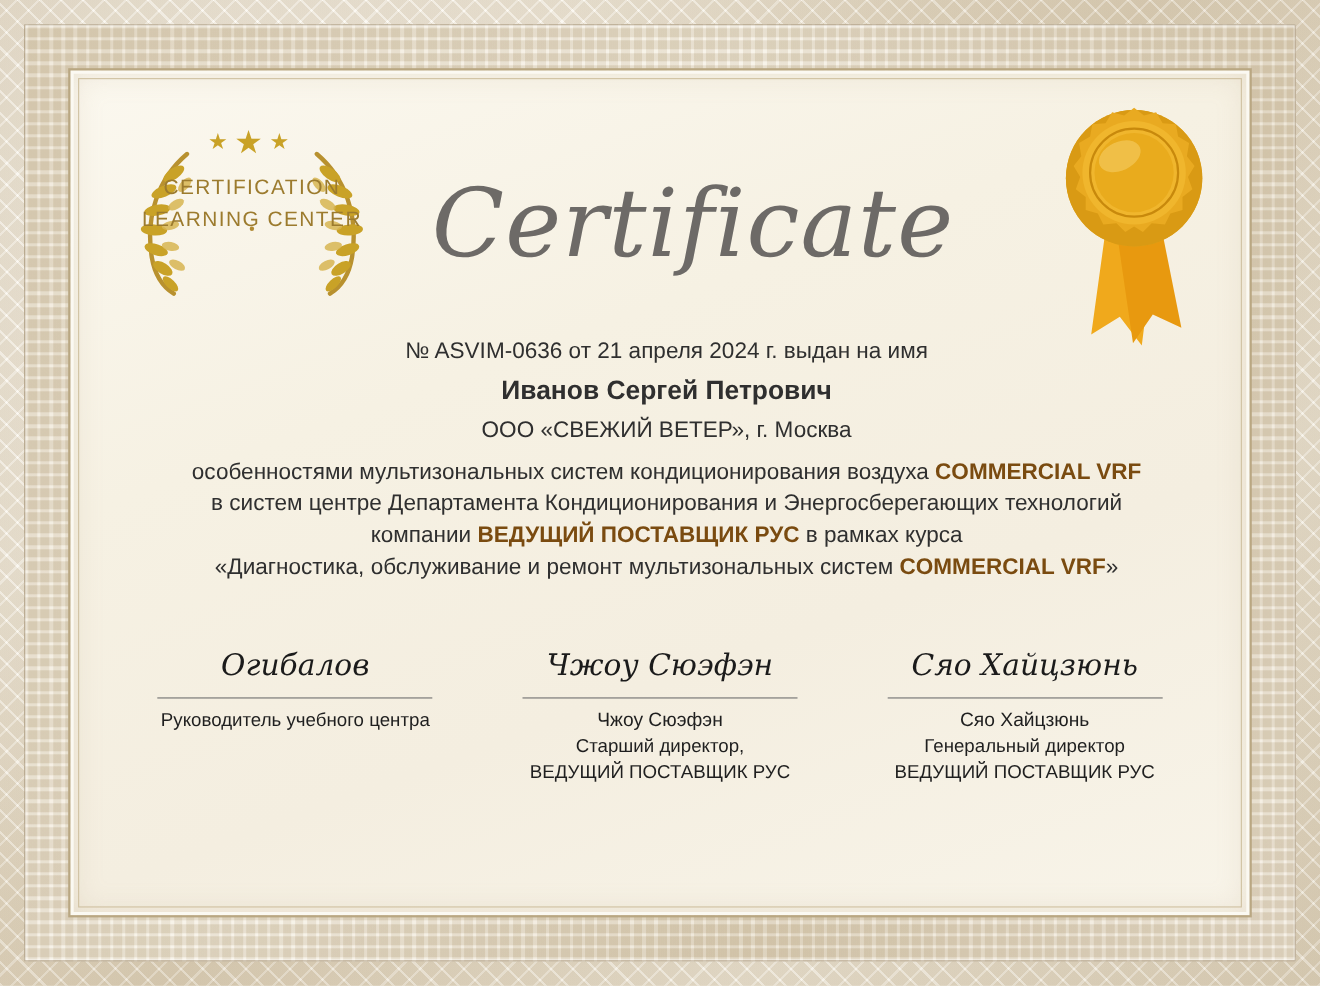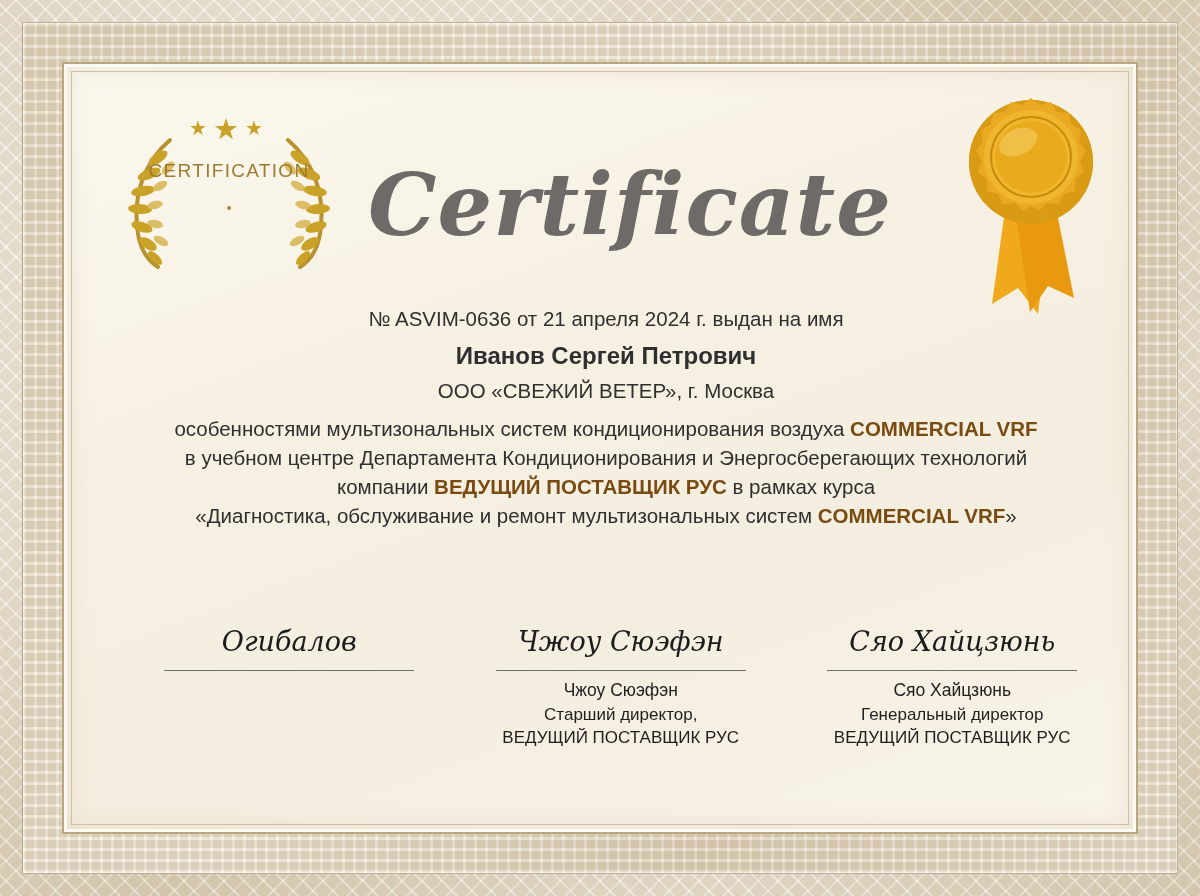--- a/index.html
+++ b/index.html
@@ -115,21 +115,20 @@
     top: 92px;
     text-align: center;
   }
   .cert-title {
     font-family: "DejaVu Serif", serif;
     font-style: italic;
     font-size: 86px;
     color: #6d6a67;
     letter-spacing: 1px;
     margin-left: 60px;
-    font-weight: bold;
   }
 
   .body-block {
     position: absolute;
     left: 30px; right: 18px;
     top: 245px;
     text-align: center;
     color: #2f2f2f;
   }
   .line-issue { font-size: 20.5px; margin-bottom: 11px; }
@@ -138,23 +137,23 @@
   .para {
     font-size: 20.5px;
     line-height: 1.42;
   }
   .para .em-brown { color: #7a4b10; font-weight: bold; }
 
   
   .signatures {
     position: absolute;
     left: 20px; right: 20px;
-    top: 552px;
+    top: 516px;
     display: flex;
-    justify-content: flex-end;
+    justify-content: center;
   }
   .sig-col {
     width: 32%;
     text-align: center;
   }
   .sig-mark {
     font-family: "DejaVu Serif", serif;
     font-style: italic;
     font-size: 27px;
     color: #1b1b1b;
@@ -228,20 +227,21 @@
             <ellipse cx="37" cy="107" rx="8" ry="4" transform="rotate(28 37 107)"></ellipse>
           </g>
         </g>
       </svg>
 
       <div class="stars">
         <span>★</span><span class="big">★</span><span>★</span>
       </div>
       <div class="logo-text">
         <div>CERTIFICATION</div>
+        <div>LEARNING CENTER</div>
       </div>
       <div class="logo-dot"></div>
     </div>
 
     <svg class="seal" viewBox="0 0 150 230">
       <path d="M52 96 L36 212 L62 196 L82 222 L96 110 Z" fill="#f0a91c"></path>
       <path d="M96 96 L118 206 L92 194 L74 220 L58 110 Z" fill="#e8990f"></path>
       <circle cx="75" cy="70" r="62" fill="#e0a31c"></circle>
       <g fill="#d99a14">
         <circle cx="75" cy="70" r="62"></circle>
@@ -259,35 +259,36 @@
 
     <div class="body-block">
       <div class="line-issue">№ ASVIM-0636 от 21 апреля 2024 г. выдан на имя</div>
       <div class="line-name">Иванов Сергей Петрович</div>
       <div class="line-org">ООО «СВЕЖИЙ ВЕТЕР», г. Москва</div>
 
       <div class="para">
         <div>
           <span>особенностями мультизональных систем кондиционирования воздуха </span><span class="em-brown">COMMERCIAL VRF</span>
         </div>
-        <div>в учебном центре Департамента Кондиционирования и Энергосберегающих технологий</div>
+        <div>в систем центре Департамента Кондиционирования и Энергосберегающих технологий</div>
         <div>
           <span>компании </span><span class="em-brown">ВЕДУЩИЙ ПОСТАВЩИК РУС</span><span> в рамках курса</span>
         </div>
         <div>
           <span>«Диагностика, обслуживание и ремонт мультизональных систем </span><span class="em-brown">COMMERCIAL VRF</span><span>»</span>
         </div>
       </div>
     </div>
 
     <div class="signatures">
 
       <div class="sig-col">
         <div class="sig-mark">Огибалов</div>
         <div class="sig-line"></div>
+        <div class="sig-role">Руководитель учебного центра</div>
       </div>
 
       <div class="sig-col">
         <div class="sig-mark">Чжоу Сюэфэн</div>
         <div class="sig-line"></div>
         <div class="sig-name">Чжоу Сюэфэн</div>
         <div class="sig-role">
           <div>Старший директор,</div>
           <div>ВЕДУЩИЙ ПОСТАВЩИК РУС</div>
         </div>

